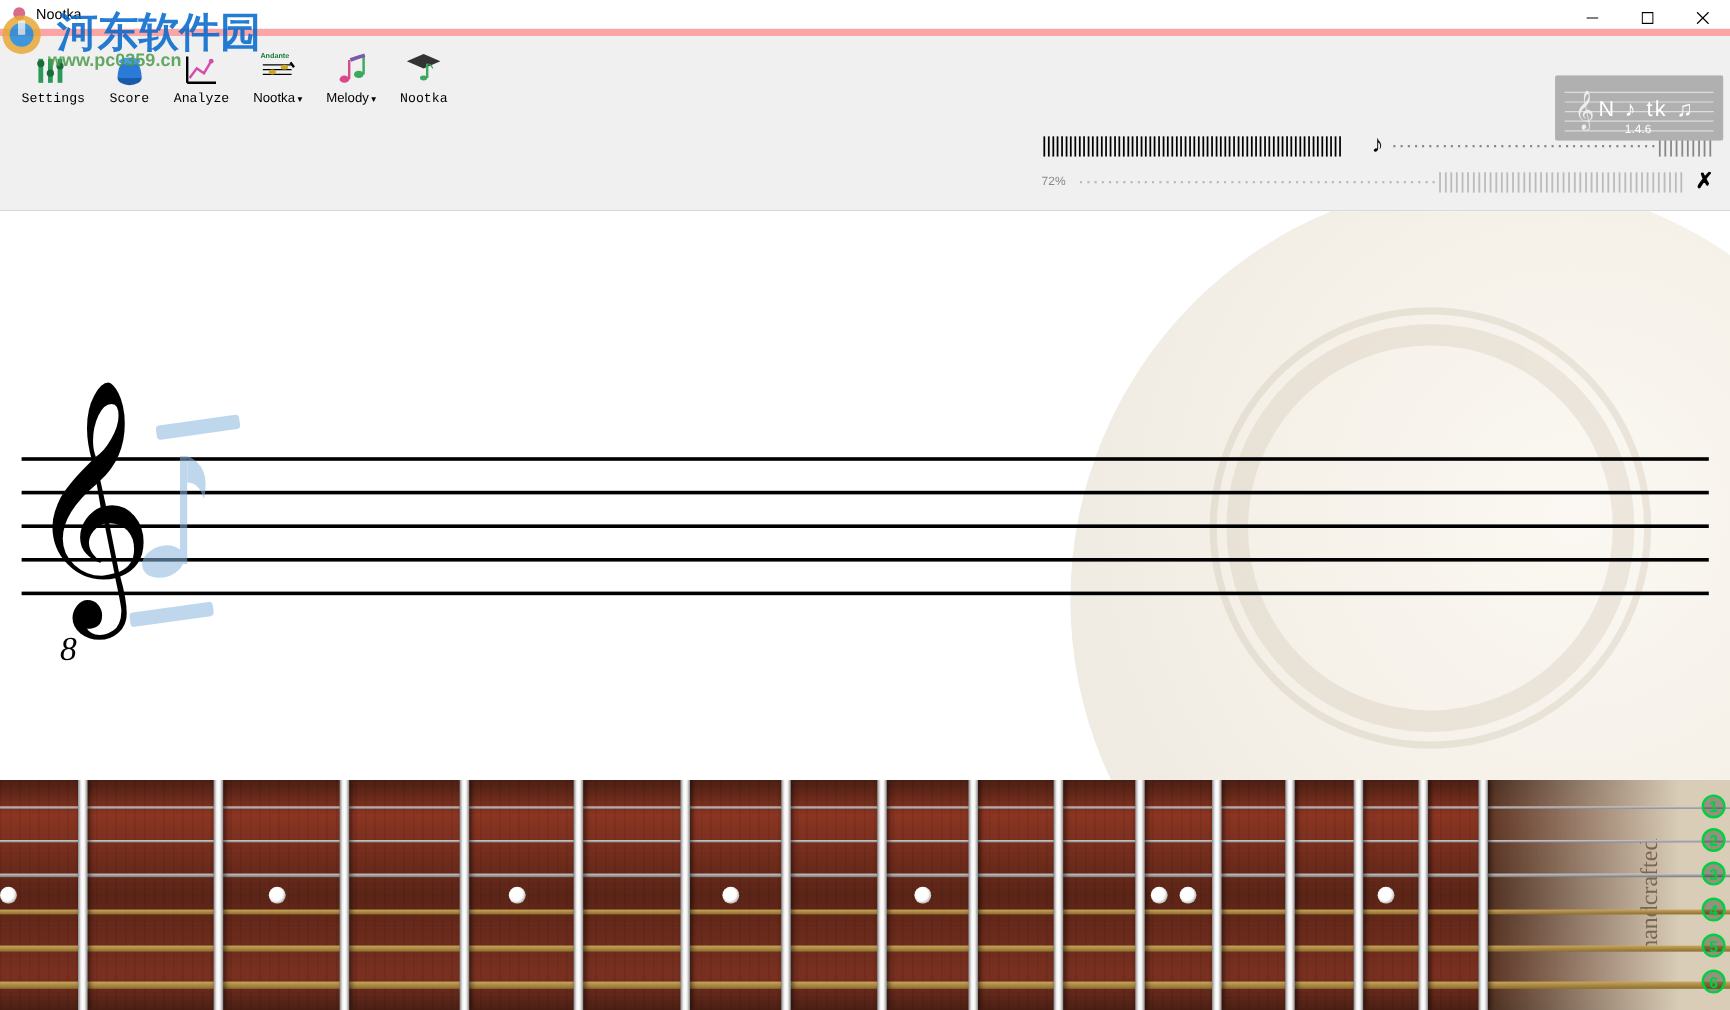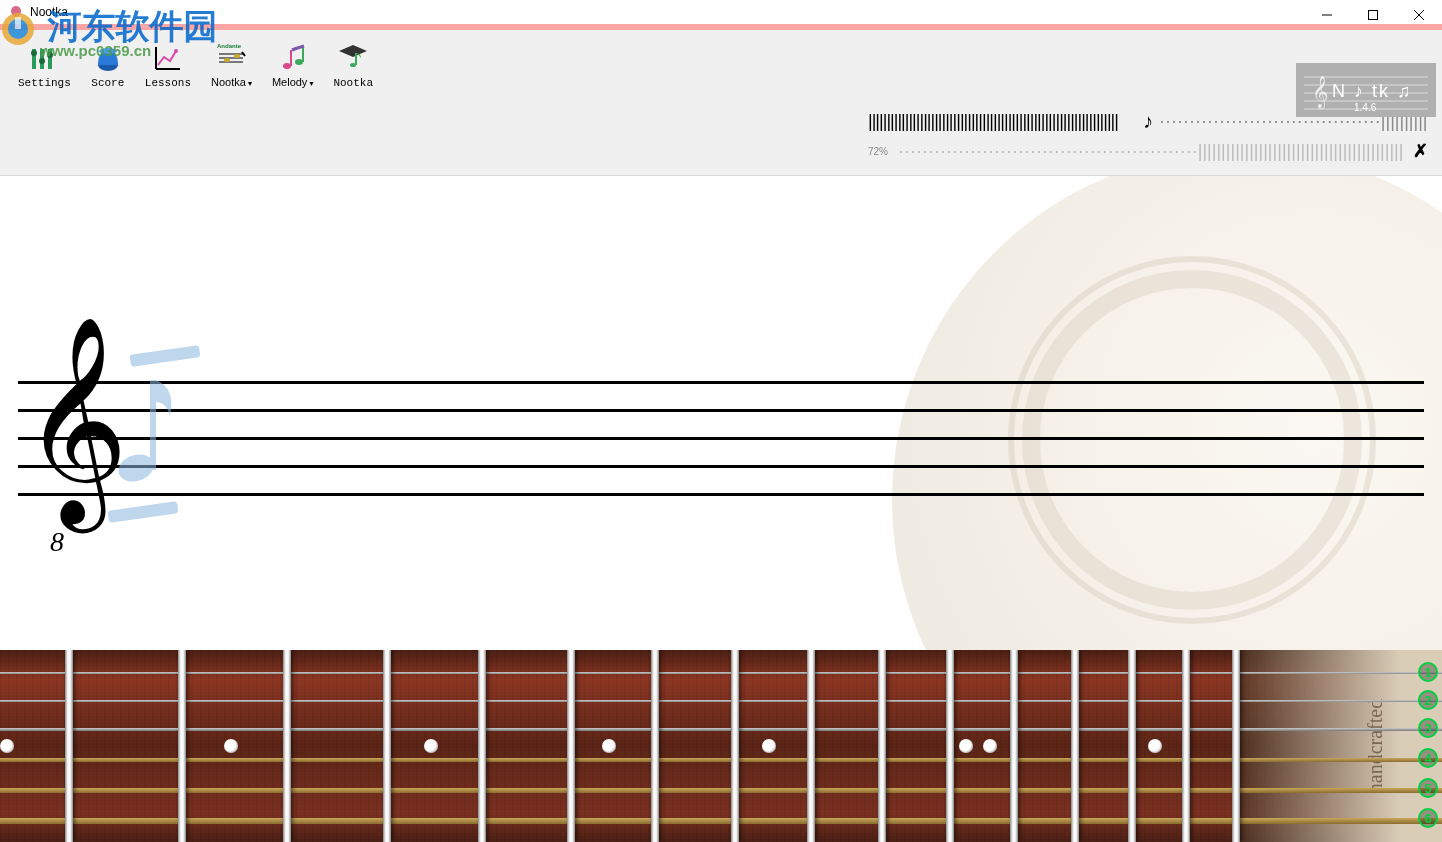--- a/index.html
+++ b/index.html
@@ -138,21 +138,21 @@
   </div>
   <div class="tool-btn">
     <div class="icon-wrap">
       <svg viewBox="0 0 32 32">
           <line x1="4" y1="26" x2="28" y2="26" stroke="#000" stroke-width="2"></line>
           <line x1="4" y1="26" x2="4" y2="4" stroke="#000" stroke-width="2"></line>
           <polyline points="6,22 12,14 18,18 24,8" fill="none" stroke="#d84aaa" stroke-width="2"></polyline>
           <circle cx="24" cy="8" r="2" fill="#d84aaa"></circle>
         </svg>
     </div>
-    <span class="label">Lessons</span>
+    <span class="label">Analyze</span>
   </div>
   <div class="tool-btn">
     <div class="icon-wrap">
       <svg viewBox="0 0 32 32">
           <text x="2" y="6" font-size="6" fill="#1a7a3a" font-weight="bold">Andante</text>
           <line x1="4" y1="12" x2="28" y2="12" stroke="#000"></line>
           <line x1="4" y1="16" x2="28" y2="16" stroke="#000"></line>
           <line x1="4" y1="20" x2="28" y2="20" stroke="#000"></line>
           <ellipse cx="12" cy="18" rx="3" ry="2" fill="#caa82a"></ellipse>
           <ellipse cx="22" cy="14" rx="3" ry="2" fill="#caa82a"></ellipse>

